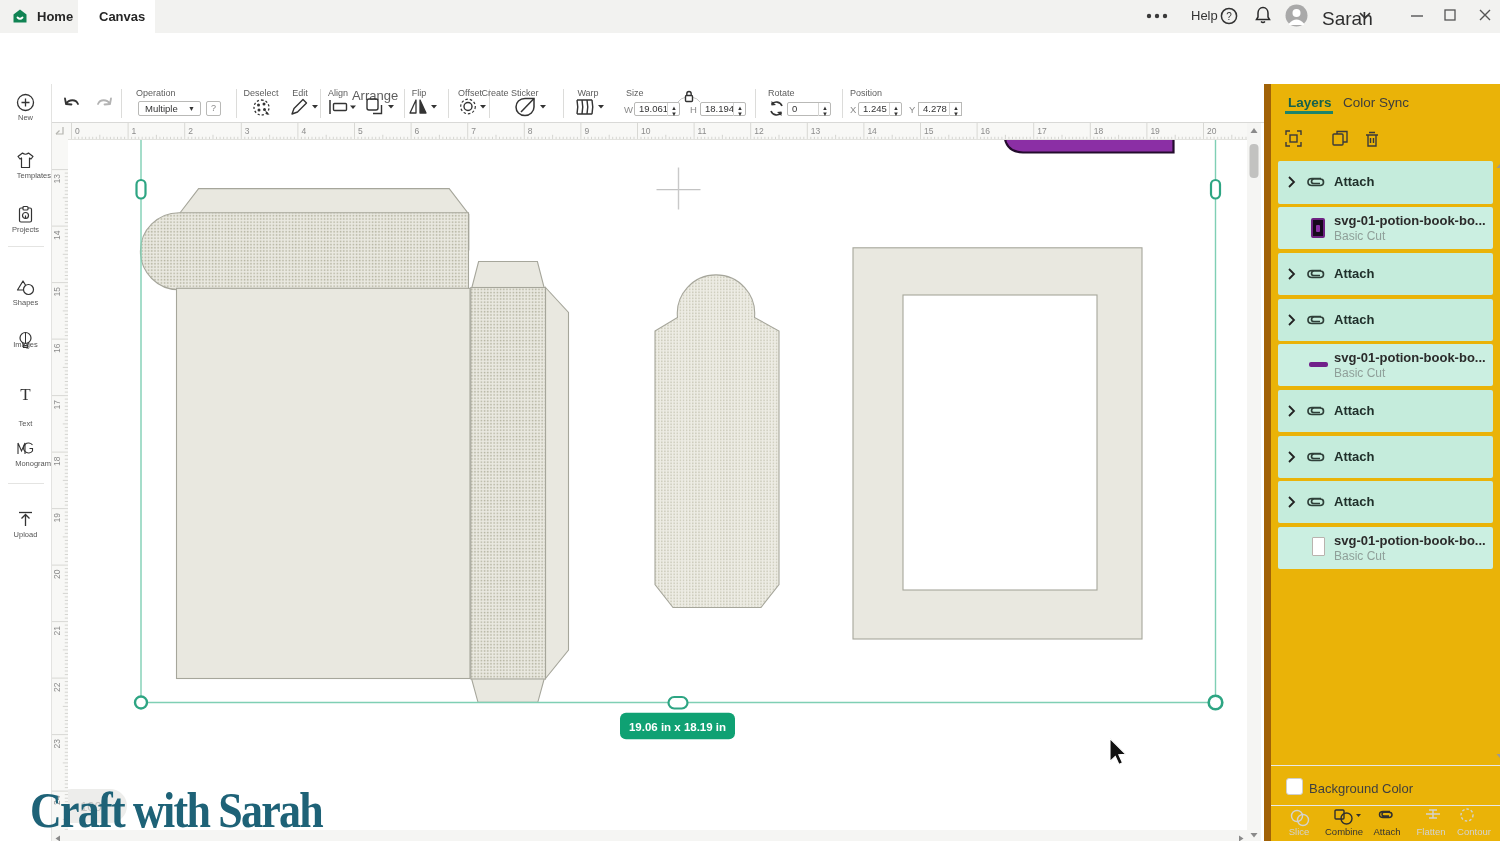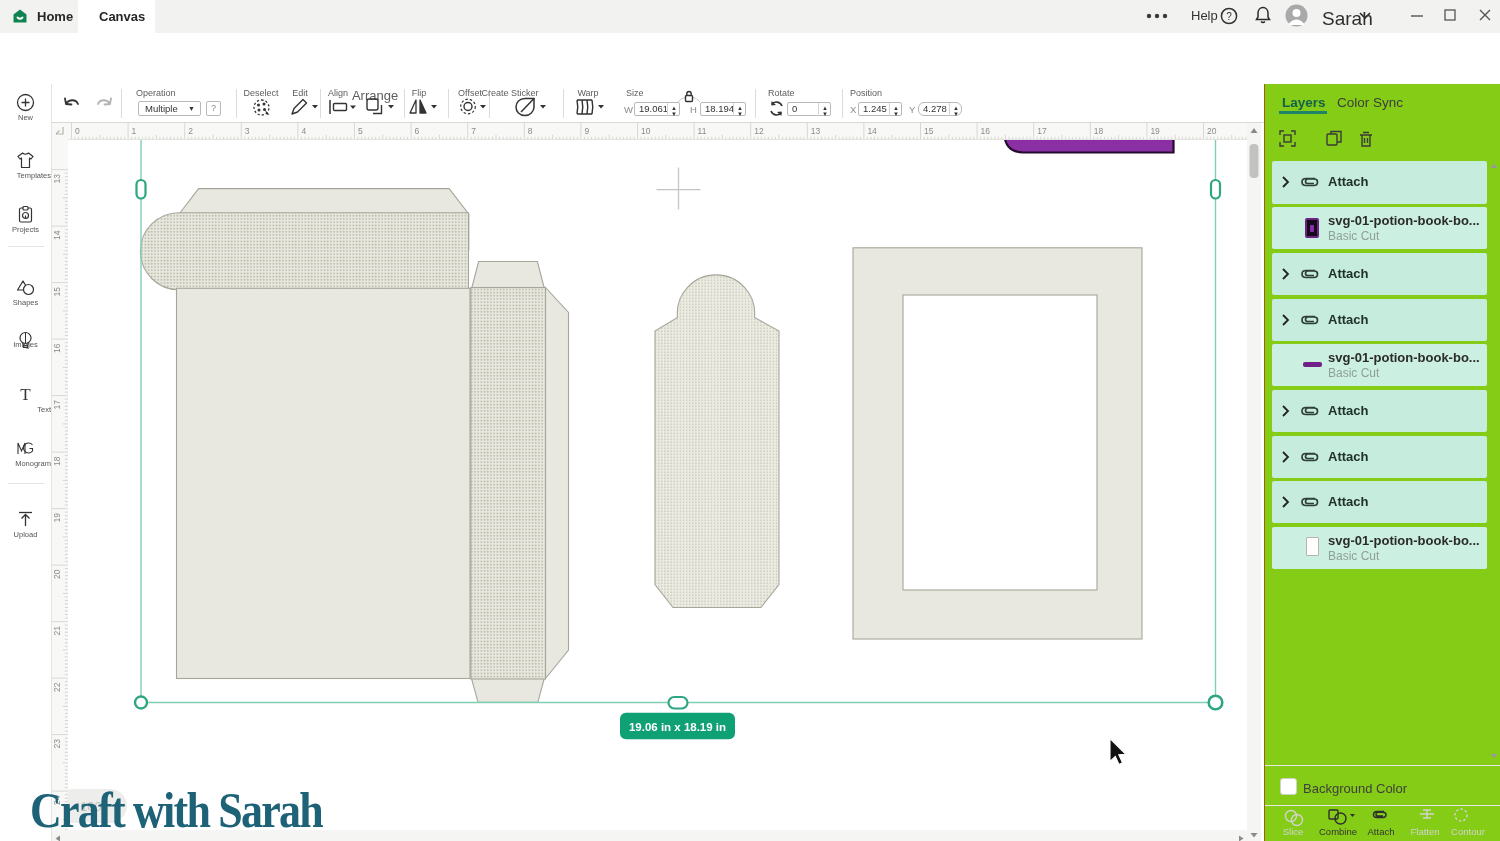--- a/index.html
+++ b/index.html
@@ -752,21 +752,21 @@
           <span style="position:absolute;top:4.5px;left:3px;font-size:6px;color:#333">▼</span>
         </span></div>
       <div class="abs" style="left:842px;top:5px;width:1px;height:29px;background:#dcdcda"></div>
       <div class="abs" style="left:850px;top:4px;font-size:9px;color:#5d5d5d">Position</div>
       <div class="abs" style="left:850px;top:20px;font-size:9.5px;color:#8a8a8a">X</div>
       <div class="abs" style="left:858px;top:18px;width:44px;height:14px;border:1px solid #b9b9b7;border-radius:2px;background:#fff;font-size:9.5px;color:#333;line-height:12.5px;padding-left:4px">1.245<span style="position:absolute;right:0;top:0;width:12px;height:12.5px;border-left:1px solid #d5d5d3;text-align:center">
           <span style="position:absolute;top:-1.5px;left:3px;font-size:6px;color:#333">▲</span>
           <span style="position:absolute;top:4.5px;left:3px;font-size:6px;color:#333">▼</span>
         </span></div>
       <div class="abs" style="left:909px;top:20px;font-size:9.5px;color:#8a8a8a">Y</div>
-      <div class="abs" style="left:918px;top:18px;width:44px;height:14px;border:1px solid #b9b9b7;border-radius:6px;background:#fff;font-size:9.5px;color:#333;line-height:12.5px;padding-left:4px">4.278<span style="position:absolute;right:0;top:0;width:12px;height:12.5px;border-left:1px solid #d5d5d3;text-align:center">
+      <div class="abs" style="left:918px;top:18px;width:44px;height:14px;border:1px solid #b9b9b7;border-radius:0;background:#fff;font-size:9.5px;color:#333;line-height:12.5px;padding-left:4px">4.278<span style="position:absolute;right:0;top:0;width:12px;height:12.5px;border-left:1px solid #d5d5d3;text-align:center">
           <span style="position:absolute;top:-1.5px;left:3px;font-size:6px;color:#333">▲</span>
           <span style="position:absolute;top:4.5px;left:3px;font-size:6px;color:#333">▼</span>
         </span></div>
     </div>
 <div class="abs" style="left:0;top:84px;width:52px;height:757px;background:#fff;border-right:1px solid #e3e3e1;z-index:3">
       <svg class="abs" style="left:16px;top:9px" width="19" height="19" viewBox="0 0 19 19">
         <circle cx="9.5" cy="9.5" r="8" fill="none" stroke="#333" stroke-width="1.3"></circle>
         <path d="M9.5,5.5 L9.5,13.5 M5.5,9.5 L13.5,9.5" stroke="#333" stroke-width="1.3"></path>
       </svg>
       <div class="abs" style="left:0;top:29px;width:51px;text-align:center;font-size:7.5px;color:#555">New</div>
@@ -790,34 +790,34 @@
       <svg class="abs" style="left:16px;top:247px" width="19" height="19" viewBox="0 0 19 19">
         <circle cx="9.5" cy="7" r="5.5" fill="none" stroke="#333" stroke-width="1.2"></circle>
         <path d="M6.5,11.5 L7.5,14.5 L11.5,14.5 L12.5,11.5" fill="none" stroke="#333" stroke-width="1.2"></path>
         <path d="M7.5,14.5 L7.5,16.5 L11.5,16.5 L11.5,14.5" fill="none" stroke="#333" stroke-width="1.2"></path>
         <path d="M9.5,1.5 L9.5,12" stroke="#333" stroke-width="1"></path>
       </svg>
       <div class="abs" style="left:0;top:256px;width:51px;text-align:center;font-size:7.5px;color:#555">Images</div>
       <svg class="abs" style="left:16px;top:301px" width="19" height="19" viewBox="0 0 19 19">
         <text x="9.5" y="15" font-size="17" text-anchor="middle" fill="#333" font-family="Liberation Serif,serif">T</text>
       </svg>
-      <div class="abs" style="left:0;top:321px;width:51px;text-align:right;font-size:7.5px;color:#555">Text</div>
+      <div class="abs" style="left:0;top:335px;width:51px;text-align:center;font-size:7.5px;color:#555">Text</div>
       <svg class="abs" style="left:16px;top:355px" width="19" height="19" viewBox="0 0 19 19">
         <path d="M2,4 L2,15 M2,4 L5.5,12 L9,4 L9,15" fill="none" stroke="#333" stroke-width="1.1"></path>
         <path d="M16.5,6 A5,5 0 1 0 16.5,12 L16.5,9.5 L13.5,9.5" fill="none" stroke="#333" stroke-width="1.1"></path>
       </svg>
       <div class="abs" style="left:0;top:375px;width:51px;text-align:right;font-size:7.5px;color:#555">Monogram</div>
       <div class="abs" style="left:8px;top:399px;width:36px;height:1px;background:#e4e4e2"></div>
       <svg class="abs" style="left:16px;top:426px" width="19" height="19" viewBox="0 0 19 19">
         <path d="M9.5,16 L9.5,5 M5.5,8.5 L9.5,4.5 L13.5,8.5" fill="none" stroke="#333" stroke-width="1.3"></path>
         <path d="M3,2.5 L16,2.5" stroke="#333" stroke-width="1.3"></path>
       </svg>
       <div class="abs" style="left:0;top:446px;width:51px;text-align:center;font-size:7.5px;color:#555">Upload</div>
     </div>
-<div class="abs" style="left:1264px;top:84px;width:236px;height:757px;background:#84cc16;border-left:1px solid #a16207;z-index:3">
+<div class="abs" style="left:1264px;top:84px;width:236px;height:757px;background:#eab308;border-left:7px solid #a16207;z-index:3">
       <div class="abs" style="left:17px;top:11px;font-size:13.5px;font-weight:bold;color:#14614c">Layers</div>
       <div class="abs" style="left:14px;top:27px;width:48px;height:3px;background:#1d846a"></div>
       <div class="abs" style="left:72px;top:11px;font-size:13.5px;color:#3d3d3d">Color Sync</div>
       <svg class="abs" style="left:14px;top:46px" width="110" height="20" viewBox="0 0 110 20">
 <g fill="none" stroke="#3a3a3a" stroke-width="1.4">
 <path d="M1,5 L1,1 L5,1 M12,1 L16,1 L16,5 M16,12 L16,16 L12,16 M5,16 L1,16 L1,12"></path>
 <rect x="5" y="5" width="7" height="7"></rect>
 <rect x="48" y="4" width="10" height="11" rx="1"></rect>
 <path d="M52,4 L52,1.5 L62,1.5 L62,12 L58,12"></path>
 <path d="M81,5 L93,5 M83,5 L83,16 L91,16 L91,5 M84,2.5 L90,2.5 M85.5,8 L85.5,13 M88.5,8 L88.5,13"></path>

